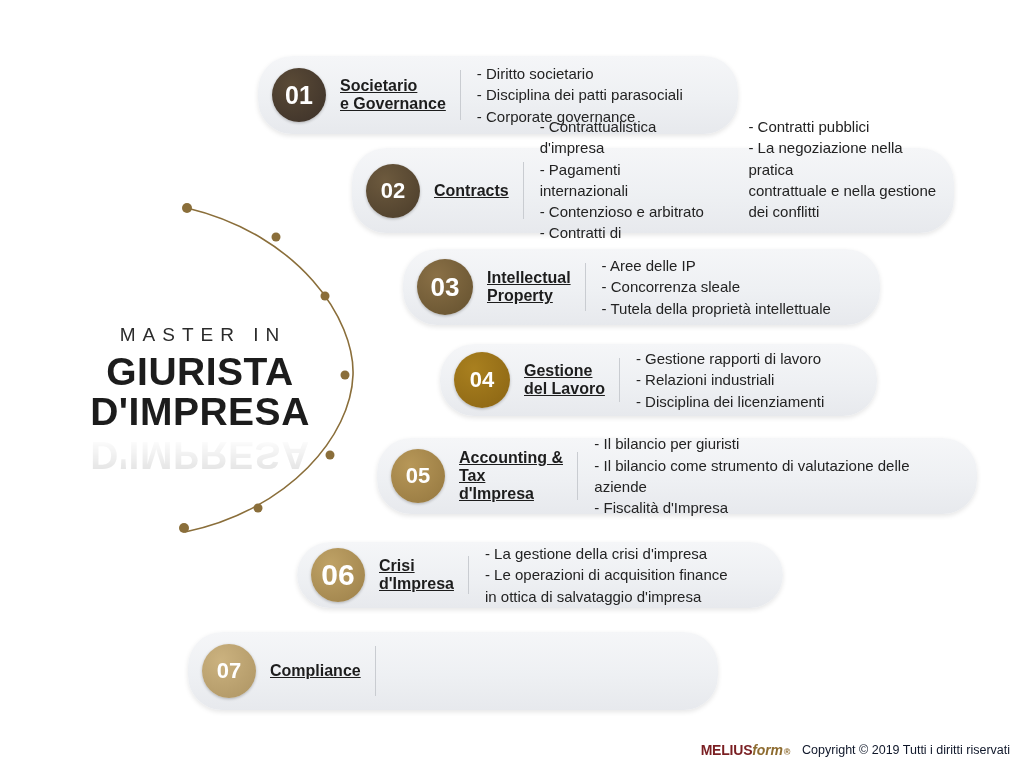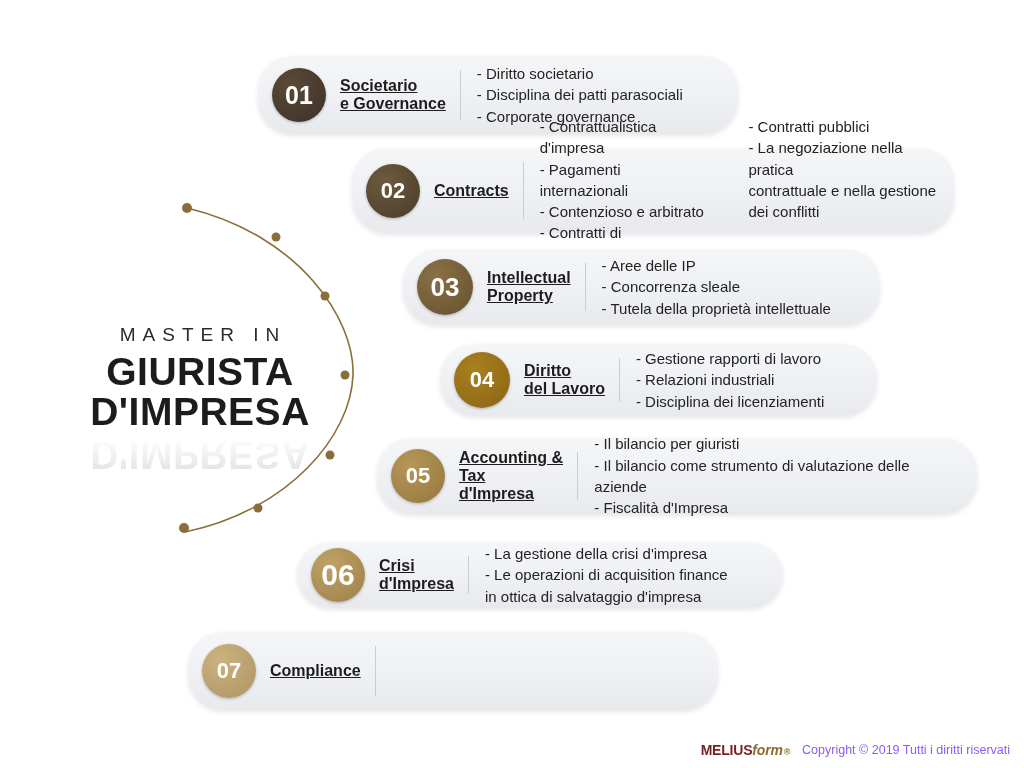--- a/index.html
+++ b/index.html
@@ -145,21 +145,21 @@
     color: #8d6b2f;
     letter-spacing: -0.2px;
     display: flex;
     align-items: baseline;
   }
   .logo .melius { color: #7a1f22; font-weight: 700; }
   .logo .form { color: #8d6b2f; font-style: italic; font-weight: 700; }
   .logo .reg { font-size: 9px; color: #8d6b2f; margin-left: 1px; }
   .copyright {
     font-size: 12.5px;
-    color: #8b5cf6;
+    color: #0f172a;
   }
 </style>
 </head>
 <body>
 
 <div class="title-block">
   <div class="title-master">MASTER IN</div>
   <div class="title-main">GIURISTA</div>
   <div class="title-main">D'IMPRESA</div>
   <div class="title-reflection">D'IMPRESA</div>
@@ -207,21 +207,21 @@
   <div class="row-title t-16">Intellectual
 Property</div>
   <div class="divider"></div>
   <div class="bullets bl-12">- Aree delle IP
 - Concorrenza sleale
 - Tutela della proprietà intellettuale</div>
 </div>
 
 <div class="row" id="row4">
   <div class="badge b4">04</div>
-  <div class="row-title t-16">Diritto
+  <div class="row-title t-16">Gestione
 del Lavoro</div>
   <div class="divider"></div>
   <div class="bullets bl-12">- Gestione rapporti di lavoro
 - Relazioni industriali
 - Disciplina dei licenziamenti</div>
 </div>
 
 <div class="row" id="row5">
   <div class="badge b5">05</div>
   <div class="row-title t-16">Accounting &amp;

